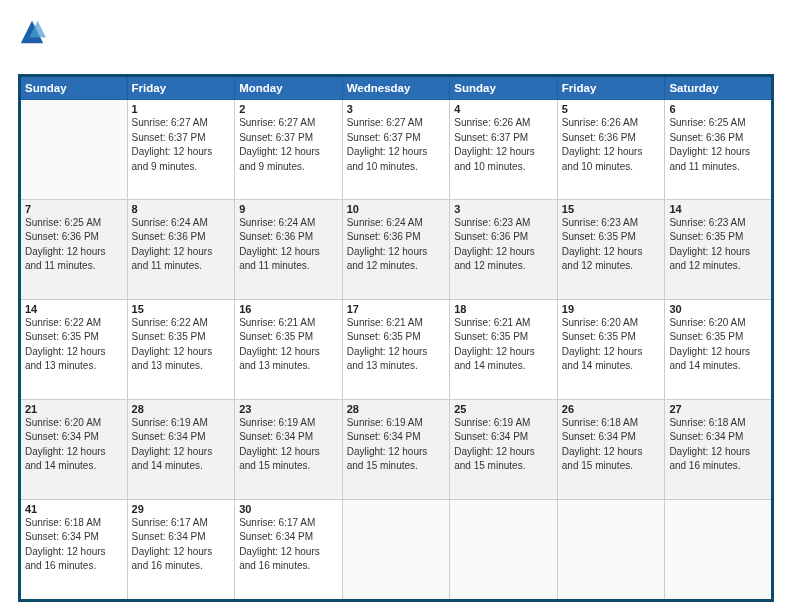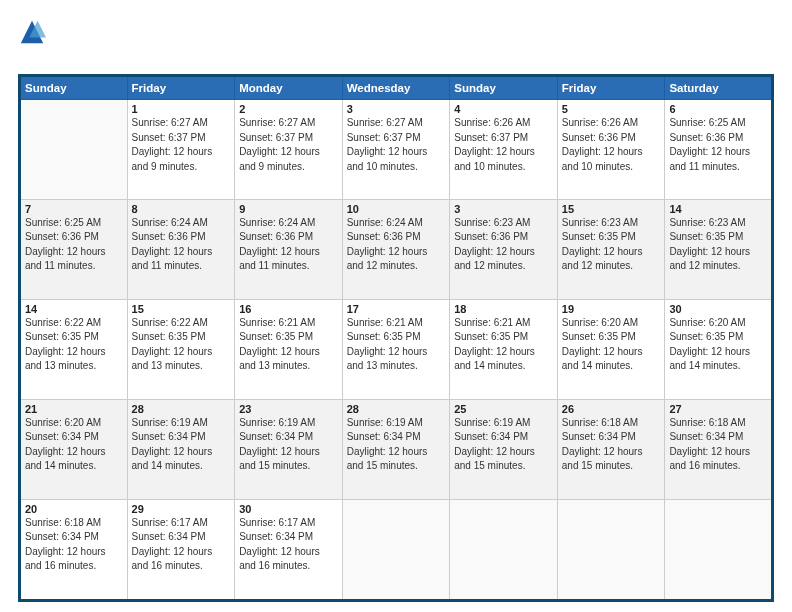--- a/index.html
+++ b/index.html
@@ -251,21 +251,21 @@
             <span class="day-num">26</span>
             <div class="day-detail">Sunrise: 6:18 AM<br>Sunset: 6:34 PM<br>Daylight: 12 hours<br>and 15 minutes.</div>
           </td>
           <td>
             <span class="day-num">27</span>
             <div class="day-detail">Sunrise: 6:18 AM<br>Sunset: 6:34 PM<br>Daylight: 12 hours<br>and 16 minutes.</div>
           </td>
         </tr>
         <tr>
           <td>
-            <span class="day-num">20</span>
+            <span class="day-num">41</span>
             <div class="day-detail">Sunrise: 6:18 AM<br>Sunset: 6:34 PM<br>Daylight: 12 hours<br>and 16 minutes.</div>
           </td>
           <td>
             <span class="day-num">29</span>
             <div class="day-detail">Sunrise: 6:17 AM<br>Sunset: 6:34 PM<br>Daylight: 12 hours<br>and 16 minutes.</div>
           </td>
           <td>
             <span class="day-num">30</span>
             <div class="day-detail">Sunrise: 6:17 AM<br>Sunset: 6:34 PM<br>Daylight: 12 hours<br>and 16 minutes.</div>
           </td>

